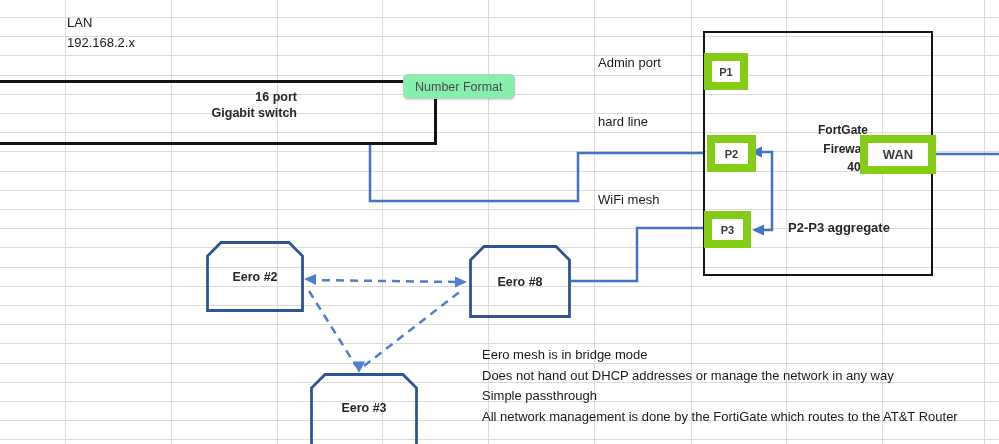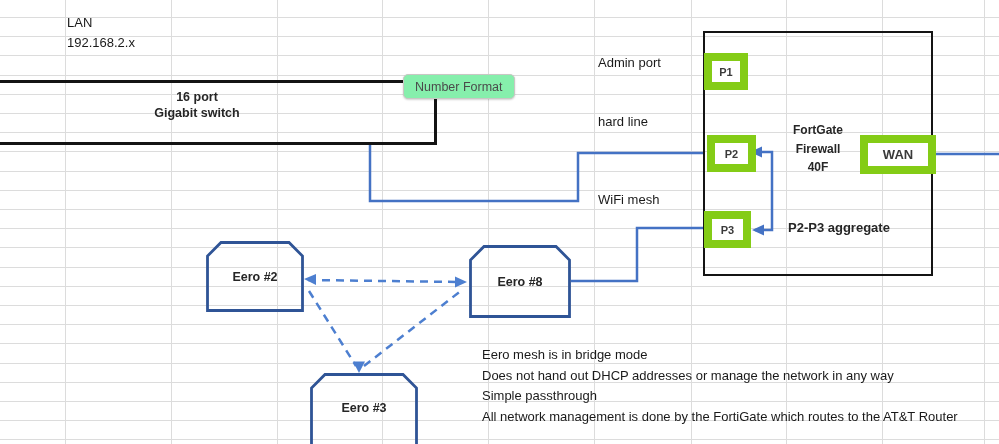--- a/index.html
+++ b/index.html
@@ -31,21 +31,21 @@
     font-size:11px;font-weight:bold;color:#3a3a3a;
   }
   
   .eero{position:absolute;z-index:3;}
   .eero svg{position:absolute;left:0;top:0;}
   .eero .etext{
     position:absolute;inset:0;display:flex;align-items:center;justify-content:center;
     font-size:12.5px;font-weight:bold;color:#262626;z-index:1;
   }
   
-  .multiline{white-space:pre-line;text-align:center;}
+  .multiline{white-space:pre-line;text-align:right;}
   
   #tooltip{
     position:absolute;z-index:6;left:403px;top:74px;height:23px;
     padding:0 11px;display:flex;align-items:center;
     background:#86efac;border:1px solid #c9c7c4;border-radius:5px;
     box-shadow:0 1px 2px rgba(0,0,0,0.18);
     font-size:12.5px;color:#4b4b4b;white-space:nowrap;
   }
   
   #notes{position:absolute;z-index:2;left:482px;top:345px;font-size:13px;}

